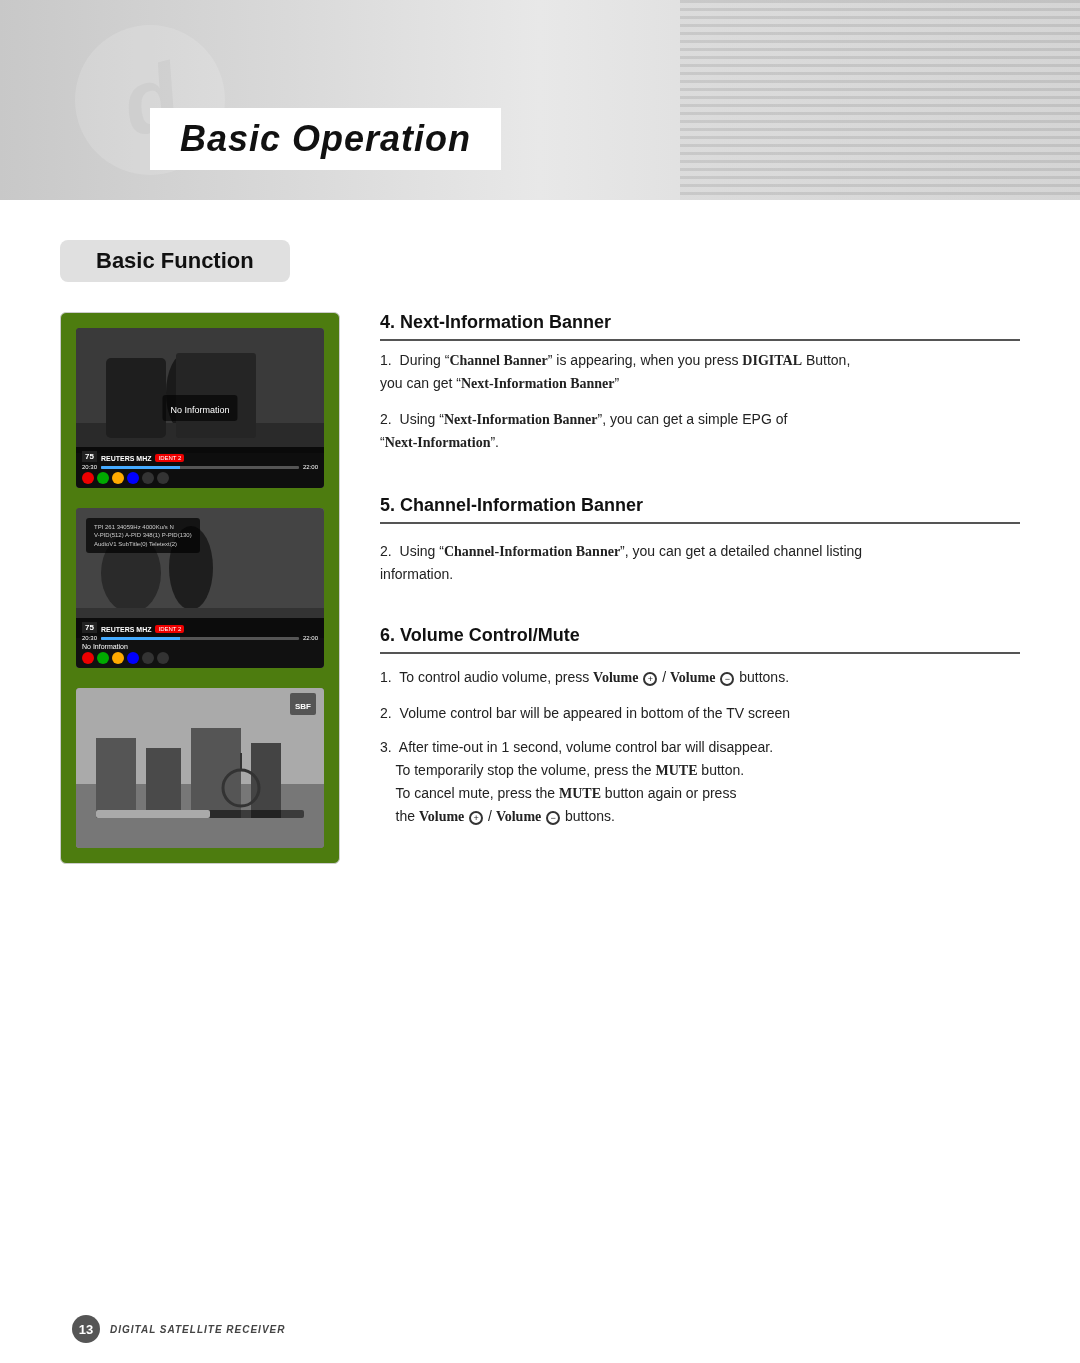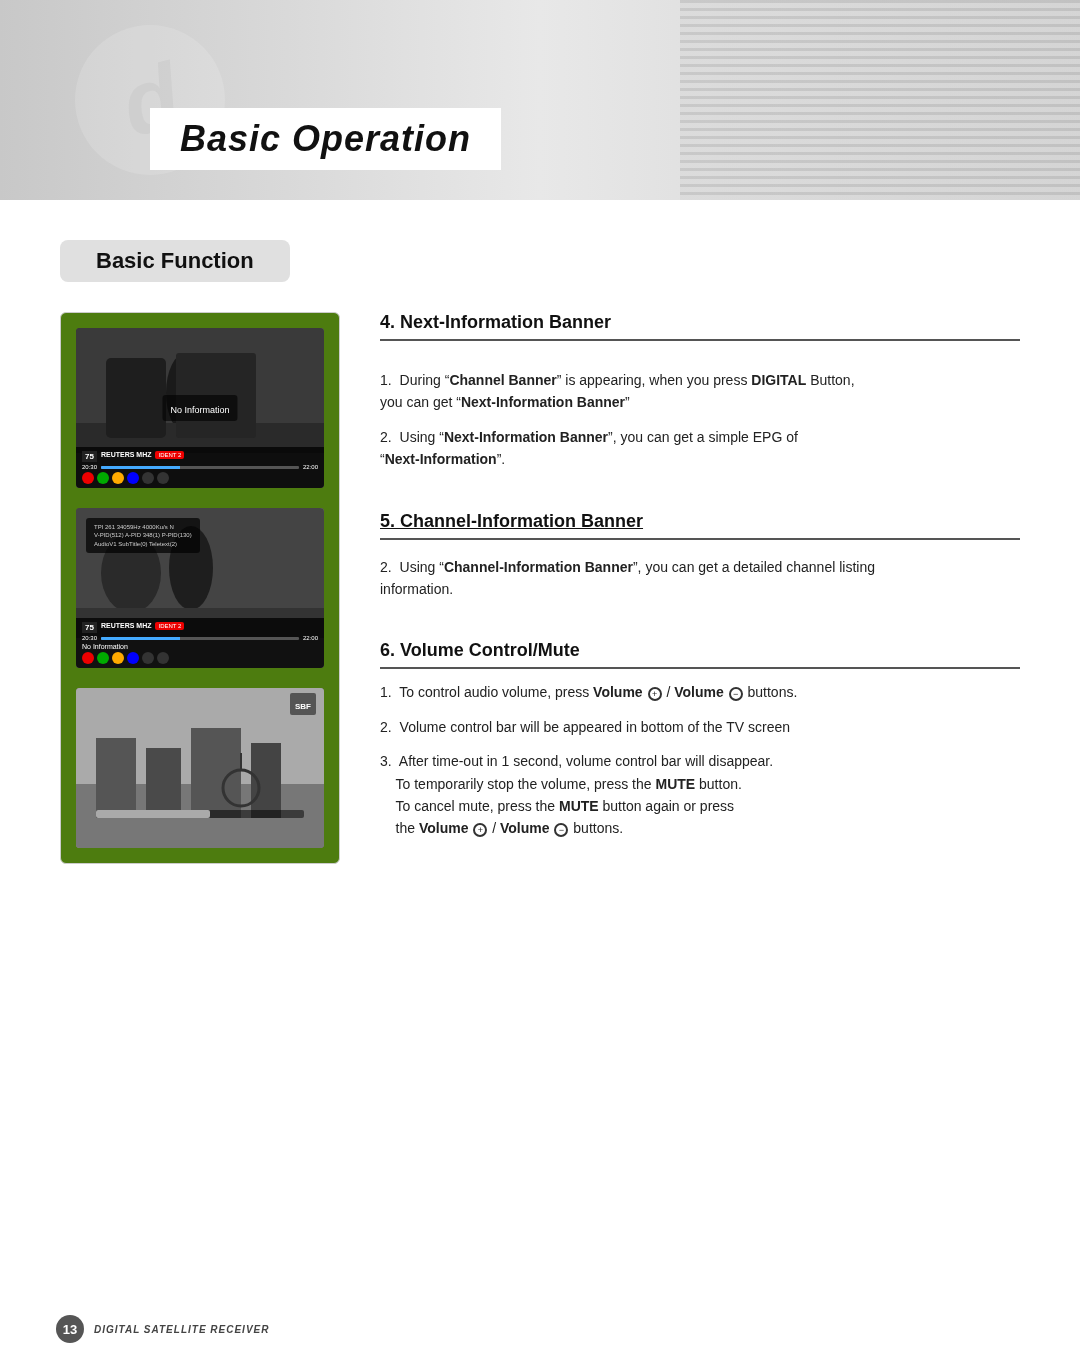--- a/index.html
+++ b/index.html
@@ -174,21 +174,21 @@
       position: absolute;
       bottom: 0;
       left: 0;
       right: 0;
       background: rgba(0,0,0,0.75);
       padding: 4px 6px;
     }
 
     .tv-bar {
       display: flex;
-      align-items: flex-start;
+      align-items: flex-end;
       gap: 4px;
       margin-bottom: 2px;
     }
 
     .tv-channel-num {
       color: #fff;
       font-size: 8px;
       font-weight: bold;
       background: #222;
       padding: 1px 3px;
@@ -289,33 +289,32 @@
     .right-col {
       flex: 1;
     }
 
     .section-heading {
       font-size: 18px;
       font-weight: 700;
       color: #111;
       border-bottom: 2px solid #555;
       padding-bottom: 6px;
-      margin-bottom: 28px;
+      margin-bottom: 8px;
       margin-top: 0;
     }
 
     .section-heading-2 {
       font-size: 18px;
       font-weight: 700;
       color: #111;
       border-bottom: 2px solid #555;
       padding-bottom: 6px;
       margin-bottom: 16px;
       margin-top: 40px;
-      text-decoration: underline;
     }
 
     .section-heading-3 {
       font-size: 18px;
       font-weight: 700;
       color: #111;
       border-bottom: 2px solid #555;
       padding-bottom: 6px;
       margin-bottom: 12px;
       margin-top: 40px;
@@ -334,27 +333,28 @@
       padding-left: 0;
     }
 
     .instruction-list li .item-num {
       font-weight: normal;
       margin-right: 4px;
     }
 
     .bold-text {
       font-weight: 700;
+      font-family: Liberation Serif, serif;
     }
 
     
     .footer {
       position: absolute;
       bottom: 20px;
-      left: 56px;
+      left: 72px;
       display: flex;
       align-items: center;
       gap: 10px;
     }
 
     .footer-page-num {
       width: 28px;
       height: 28px;
       background: #555;
       color: white;

